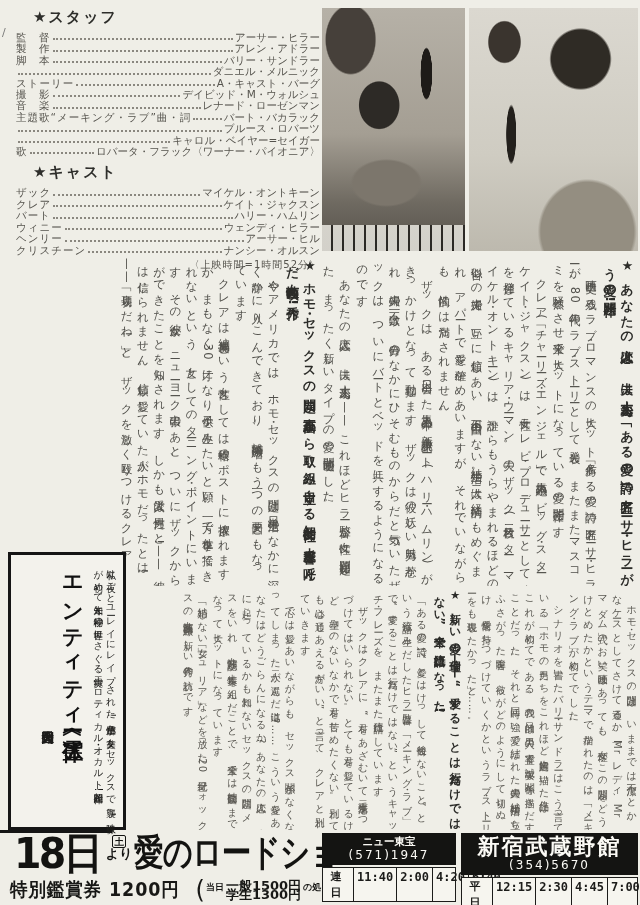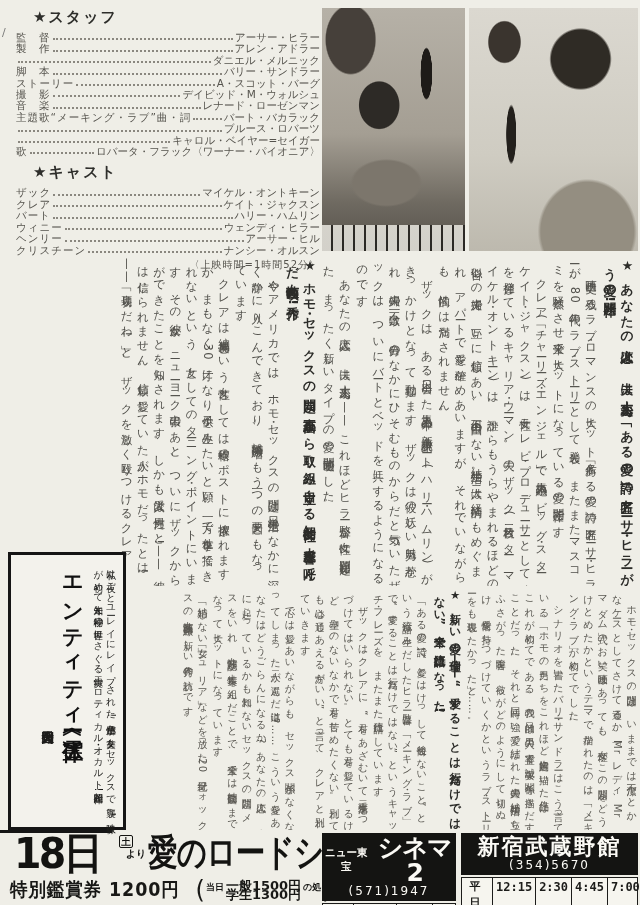--- a/index.html
+++ b/index.html
@@ -53,21 +53,21 @@
   .ad-title{font-size:21px;font-weight:900;letter-spacing:2px;margin-block:5px 3px;color:#111;}
   .ad-date{font-size:12.5px;font-weight:700;margin-top:158px;}
 
   
   .footer{position:absolute;left:0;top:830px;width:592px;height:75px;}
   .footer-rule{position:absolute;left:0;top:0;width:112px;height:3px;background:#151515;}
   .roadshow-line{position:absolute;left:14px;top:2px;display:flex;align-items:flex-start;color:#131311;white-space:nowrap;}
   .rs-date{font-size:43px;font-weight:900;line-height:42px;letter-spacing:-3px;transform:scaleX(.92);transform-origin:left;}
   .rs-small{display:flex;flex-direction:column;align-items:center;margin:3px 2px 0 -2px;font-weight:700;}
   .rs-day{font-size:9.5px;border:1.5px solid #131311;border-radius:2px;padding:0 1px;line-height:11px;}
-  .rs-yori{font-size:10px;line-height:11px;margin-left:20px;}
+  .rs-yori{font-size:13px;line-height:11px;}
   .rs-title{font-size:37px;font-weight:900;line-height:42px;letter-spacing:-1px;transform:scaleX(.8);transform-origin:left;}
   .ticket-line{position:absolute;left:10px;top:47px;display:flex;align-items:center;color:#181816;white-space:nowrap;}
   .tk-main{font-size:19px;font-weight:900;letter-spacing:1px;transform:scaleX(.92);transform-origin:left;}
   .tk-paren{font-size:24px;font-weight:400;line-height:22px;margin:0 1px;}
   .tk-note{display:flex;align-items:flex-start;gap:2px;}
   .tk-note-day,.tk-note-sufx{font-size:9px;font-weight:700;}
   .tk-note-stack{display:flex;flex-direction:column;font-size:13px;font-weight:700;line-height:9.5px;}
   .tk-sale{font-size:19px;font-weight:900;margin-left:2px;transform:scaleX(.92);transform-origin:left;}
 
   .theater{position:absolute;top:3px;}
@@ -99,33 +99,33 @@
           <span class="cred-role">監　督</span>
           <span class="cred-dots"></span>
           <span class="cred-name">アーサー・ヒラー</span>
         </div>
         <div class="cred-row">
           <span class="cred-role">製　作</span>
           <span class="cred-dots"></span>
           <span class="cred-name">アレン・アドラー</span>
         </div>
         <div class="cred-row">
+          <span class="cred-role">脚　本</span>
+          <span class="cred-dots"></span>
+          <span class="cred-name">バリー・サンドラー</span>
+        </div>
+        <div class="cred-row">
           <span class="cred-role" style="visibility: hidden;"></span>
           <span class="cred-dots"></span>
           <span class="cred-name">ダニエル・メルニック</span>
         </div>
         <div class="cred-row">
-          <span class="cred-role">脚　本</span>
-          <span class="cred-dots"></span>
-          <span class="cred-name">バリー・サンドラー</span>
-        </div>
-        <div class="cred-row">
           <span class="cred-role">ストーリー</span>
           <span class="cred-dots"></span>
-          <span class="cred-name">A・スコット・バーグ</span>
+          <span class="cred-name">A・キャスト・バーグ</span>
         </div>
         <div class="cred-row">
           <span class="cred-role">撮　影</span>
           <span class="cred-dots"></span>
           <span class="cred-name">デイビッド・M・ウォルシュ</span>
         </div>
         <div class="cred-row">
           <span class="cred-role">音　楽</span>
           <span class="cred-dots"></span>
           <span class="cred-name">レナード・ローゼンマン</span>
@@ -241,21 +241,20 @@
         <span class="tk-note-sufx">の処</span>
       </span>
       <span class="tk-paren">)</span>
       <span class="tk-sale">発売中!</span>
     </div>
 
     <div class="theater theater1">
       <div class="th-black">
         <div class="th1-top">
           <span class="th-chain">ニュー東宝</span>
-          <span class="th-name1">シネマ2</span>
         </div>
         <div class="th-phone">(571)1947</div>
       </div>
       <div class="times-row">
         <span class="tlabel">連　日</span>
         <span class="times-host"><span class="tcell">11:40</span><span class="tcell">2:00</span><span class="tcell">4:20</span><span class="tcell">6:40</span></span>
       </div>
     </div>
 
     <div class="theater theater2">

